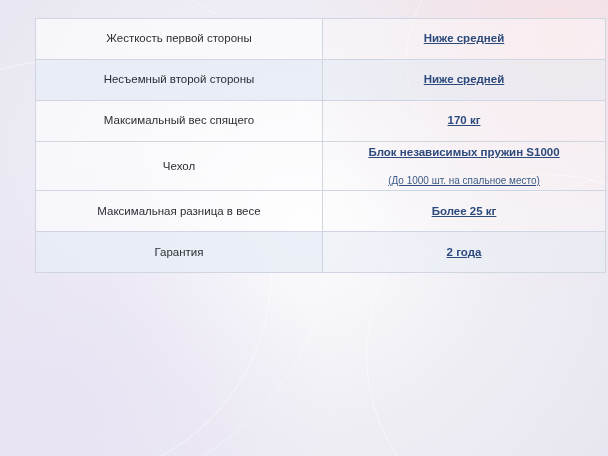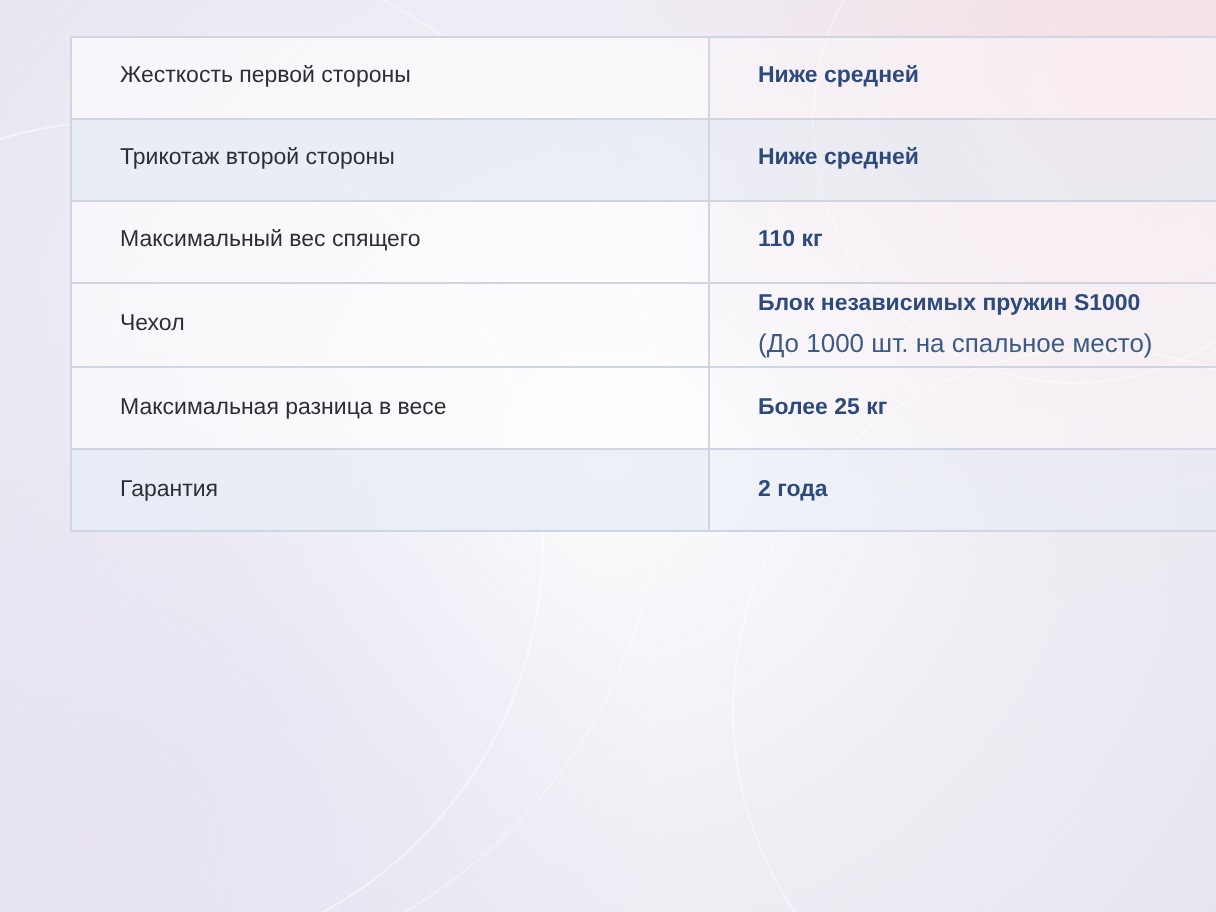--- a/index.html
+++ b/index.html
@@ -41,69 +41,70 @@
     top: 18px;
     width: 538px;
     border-collapse: collapse;
     table-layout: fixed;
   }
   .table tr {
     height: 41px;
   }
   .table td {
     border: 1px solid #cfd6e2;
-    padding: 3px 24px;
+    padding: 3px 8px;
     vertical-align: middle;
-    text-align: left;
+    text-align: center;
     font-size: 11.5px;
     line-height: 1.32;
   }
   td.label {
     width: 270px;
     color: #2d2d35;
     background: rgba(255,255,255,0.62);
   }
   td.value {
     width: 266px;
     color: #2c4a7c;
     font-weight: bold;
     background: rgba(255,255,255,0.38);
+    text-decoration: underline;
   }
   tr.alt td.label { background: rgba(231,237,246,0.78); }
   tr.alt td.value { background: rgba(231,237,246,0.52); }
   .value .sub {
     display: block;
     font-weight: normal;
-    font-size: 13px;
+    font-size: 10px;
     color: #3b5b86;
-    margin-top: 3px;
+    margin-top: 14px;
   }
 </style>
 </head>
 <body>
 
 <div class="page">
   <div class="swirl s1"></div>
   <div class="swirl s2"></div>
   <div class="swirl s3"></div>
   <div class="swirl s4"></div>
 
   <table class="table">
     <tbody>
       <tr>
         <td class="label">Жесткость первой стороны</td>
         <td class="value">Ниже средней</td>
       </tr>
       <tr class="alt">
-        <td class="label">Трикотаж второй стороны</td>
+        <td class="label">Несъемный второй стороны</td>
         <td class="value">Ниже средней</td>
       </tr>
       <tr>
         <td class="label">Максимальный вес спящего</td>
-        <td class="value">110 кг</td>
+        <td class="value">170 кг</td>
       </tr>
       <tr>
         <td class="label">Чехол</td>
         <td class="value">
           <span>Блок независимых пружин S1000</span>
           <span class="sub">(До 1000 шт. на спальное место)</span>
         </td>
       </tr>
       <tr>
         <td class="label">Максимальная разница в весе</td>

